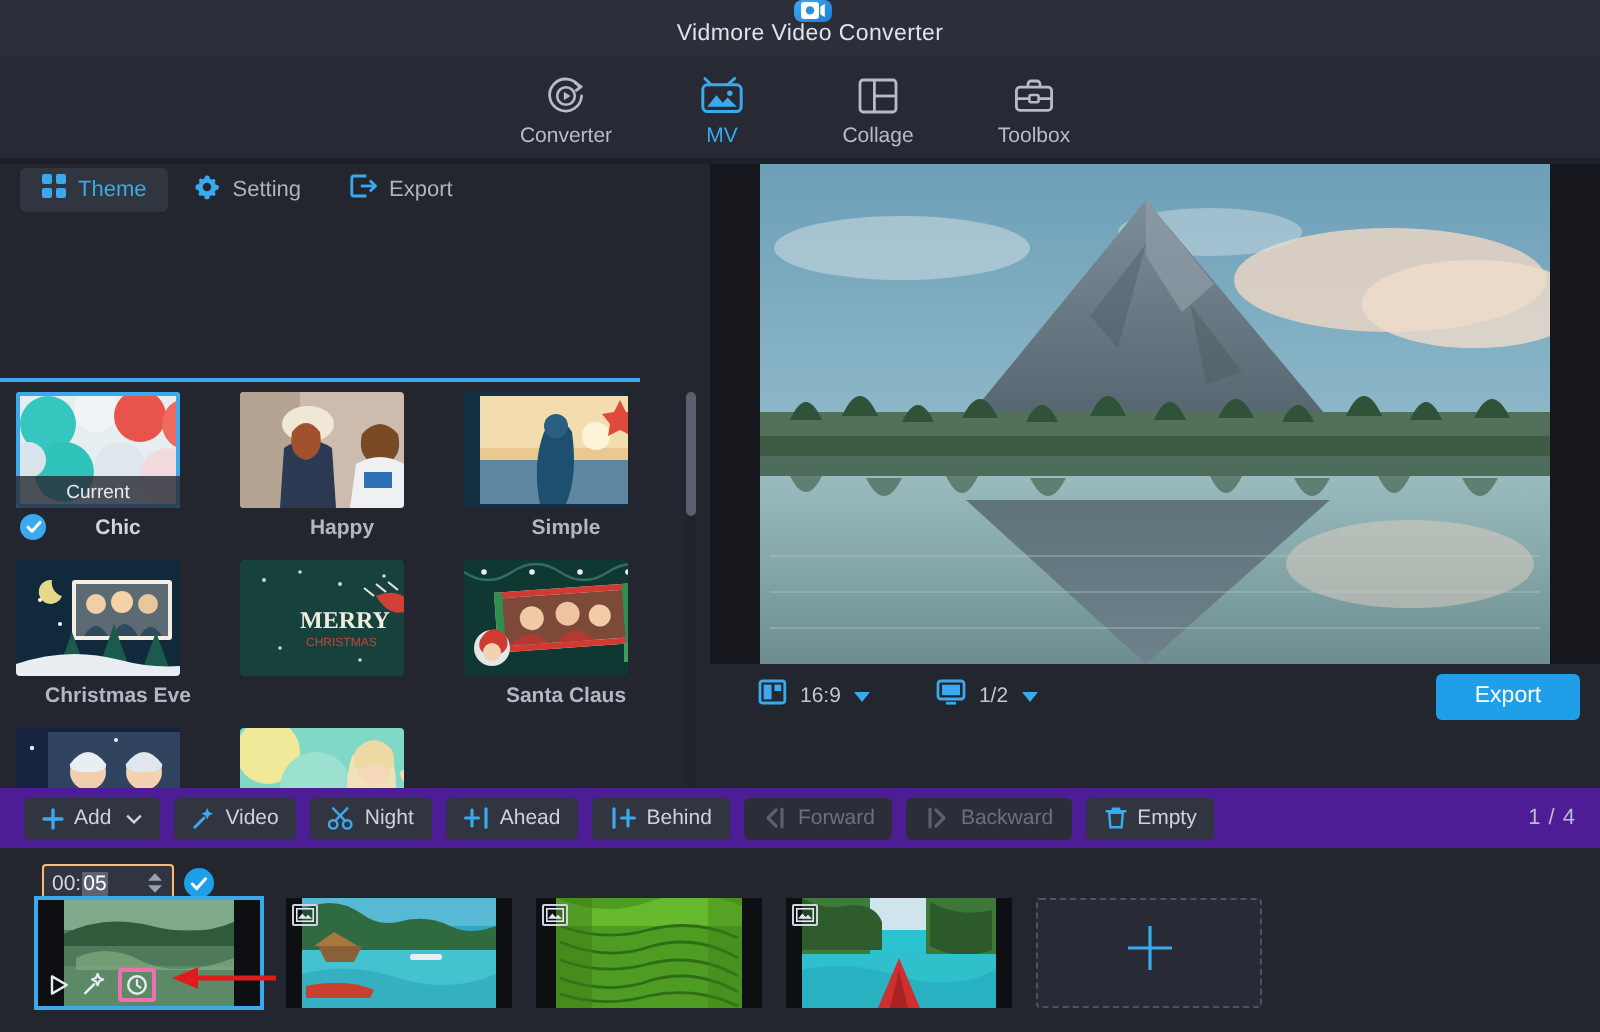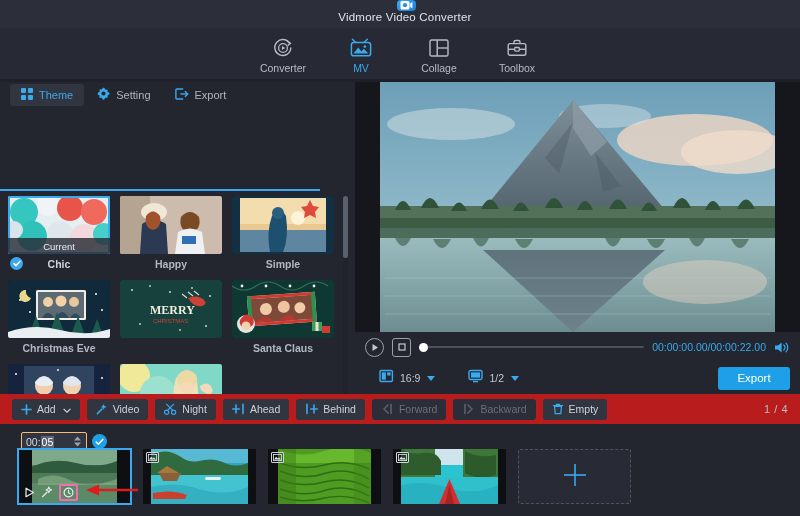--- a/index.html
+++ b/index.html
@@ -79,21 +79,21 @@
     position: absolute; top: 107px; left: 0; width: 320px; height: 2px;
     background: #3aa9ee;
   }
   .themes {
     position: absolute; top: 110px; left: 0; width: 355px; height: 284px;
     overflow: hidden; padding: 4px 0 0 8px;
   }
   .theme-grid { display: flex; flex-wrap: wrap; gap: 6px 10px; width: 338px; }
   .theme-cell { width: 102px; }
   .thumb {
-    position: relative; width: 102px; height: 58px; border-radius: 2px;
+    position: relative; width: 82px; height: 58px; border-radius: 2px;
     overflow: hidden; background: #111; cursor: pointer;
   }
   .theme-cell.selected .thumb { outline: 2px solid #3aa9ee; outline-offset: -2px; }
   .thumb .cur-badge {
     position: absolute; left: 0; bottom: 0; width: 100%; height: 16px;
     background: rgba(40,44,54,.82); color: #e6eaf0; font-size: 9.5px;
     display: flex; align-items: center; justify-content: center;
   }
   .theme-label {
     display: flex; align-items: center; justify-content: center; gap: 4px;
@@ -147,21 +147,21 @@
   .caret { width: 0; height: 0; border-left: 4px solid transparent; border-right: 4px solid transparent; border-top: 5px solid #3aa9ee; cursor: pointer; }
   .export-btn {
     margin-left: auto; width: 72px; height: 23px; background: #1f9fe8;
     border-radius: 3px; color: #fff; font-size: 11.5px; display: flex;
     align-items: center; justify-content: center; cursor: pointer;
   }
 
   
   .toolbar {
     position: absolute; top: 394px; left: 0; width: 800px; height: 30px;
-    background: #b91c1c; display: flex; align-items: center; padding: 0 12px; gap: 7px; text-align: right;
+    background: #4c1d95; display: flex; align-items: center; padding: 0 12px; gap: 7px; text-align: right;
   }
   .tbtn {
     display: flex; align-items: center; gap: 5px; height: 21px; padding: 0 9px;
     background: #31353f; border-radius: 3px; font-size: 10.5px; color: #cdd2db;
     cursor: pointer; white-space: nowrap;
   }
   .tbtn.disabled { color: #6b707c; background: #2b2e38; }
   .tbtn .ic { color: #3aa9ee; display: flex; align-items: center; }
   .tbtn.disabled .ic { color: #5a606e; }
   .pagecount { margin-left: auto; font-size: 11px; color: #b8bdc7; letter-spacing:.5px; }
@@ -645,44 +645,20 @@
               <line x1="30" y1="232" x2="415" y2="232"></line>
           </g>
         </g>
         <rect x="0" y="0" width="25" height="250" fill="#15171d"></rect>
         <rect x="420" y="0" width="25" height="250" fill="#15171d"></rect>
       </svg>
     </div>
   </div>
 
   <div class="player">
-    <div class="prow1">
-      <div class="ctrl-btn">
-        <svg width="8" height="9" viewBox="0 0 8 9">
-            <path d="M1.5 1 L7 4.5 L1.5 8 Z" fill="#c2c7d1"></path>
-          </svg>
-      </div>
-      <div class="ctrl-btn sq">
-        <svg width="8" height="8" viewBox="0 0 8 8">
-            <rect x="1" y="1" width="6" height="6" fill="none" stroke="#c2c7d1" stroke-width="1.2"></rect>
-          </svg>
-      </div>
-      <div class="seek">
-        <div class="seek-track"></div>
-        <div class="seek-knob"></div>
-      </div>
-      <div class="timecode">00:00:00.00/00:00:22.00</div>
-      <div class="vol">
-        <svg width="16" height="13" viewBox="0 0 16 13">
-            <path d="M1 4.6 h3 L7.6 1.4 v10.2 L4 8.4 H1 z" fill="#3aa9ee"></path>
-            <path d="M9.8 4 a3.6 3.6 0 0 1 0 5" fill="none" stroke="#3aa9ee" stroke-width="1.2" stroke-linecap="round"></path>
-            <path d="M12 2.2 a6.2 6.2 0 0 1 0 8.6" fill="none" stroke="#3aa9ee" stroke-width="1.2" stroke-linecap="round"></path>
-          </svg>
-      </div>
-    </div>
     <div class="prow2">
       <div class="pill">
         <span>
           <svg width="15" height="14" viewBox="0 0 15 14">
               <rect x="1" y="1.5" width="12.4" height="11" rx="1.2" fill="none" stroke="#3aa9ee" stroke-width="1.4"></rect>
               <rect x="2.8" y="3.3" width="4" height="7.4" fill="#3aa9ee"></rect>
               <rect x="8.2" y="3.3" width="3.4" height="3.2" fill="#3aa9ee"></rect>
             </svg>
         </span>
         <span class="txt">16:9</span>

